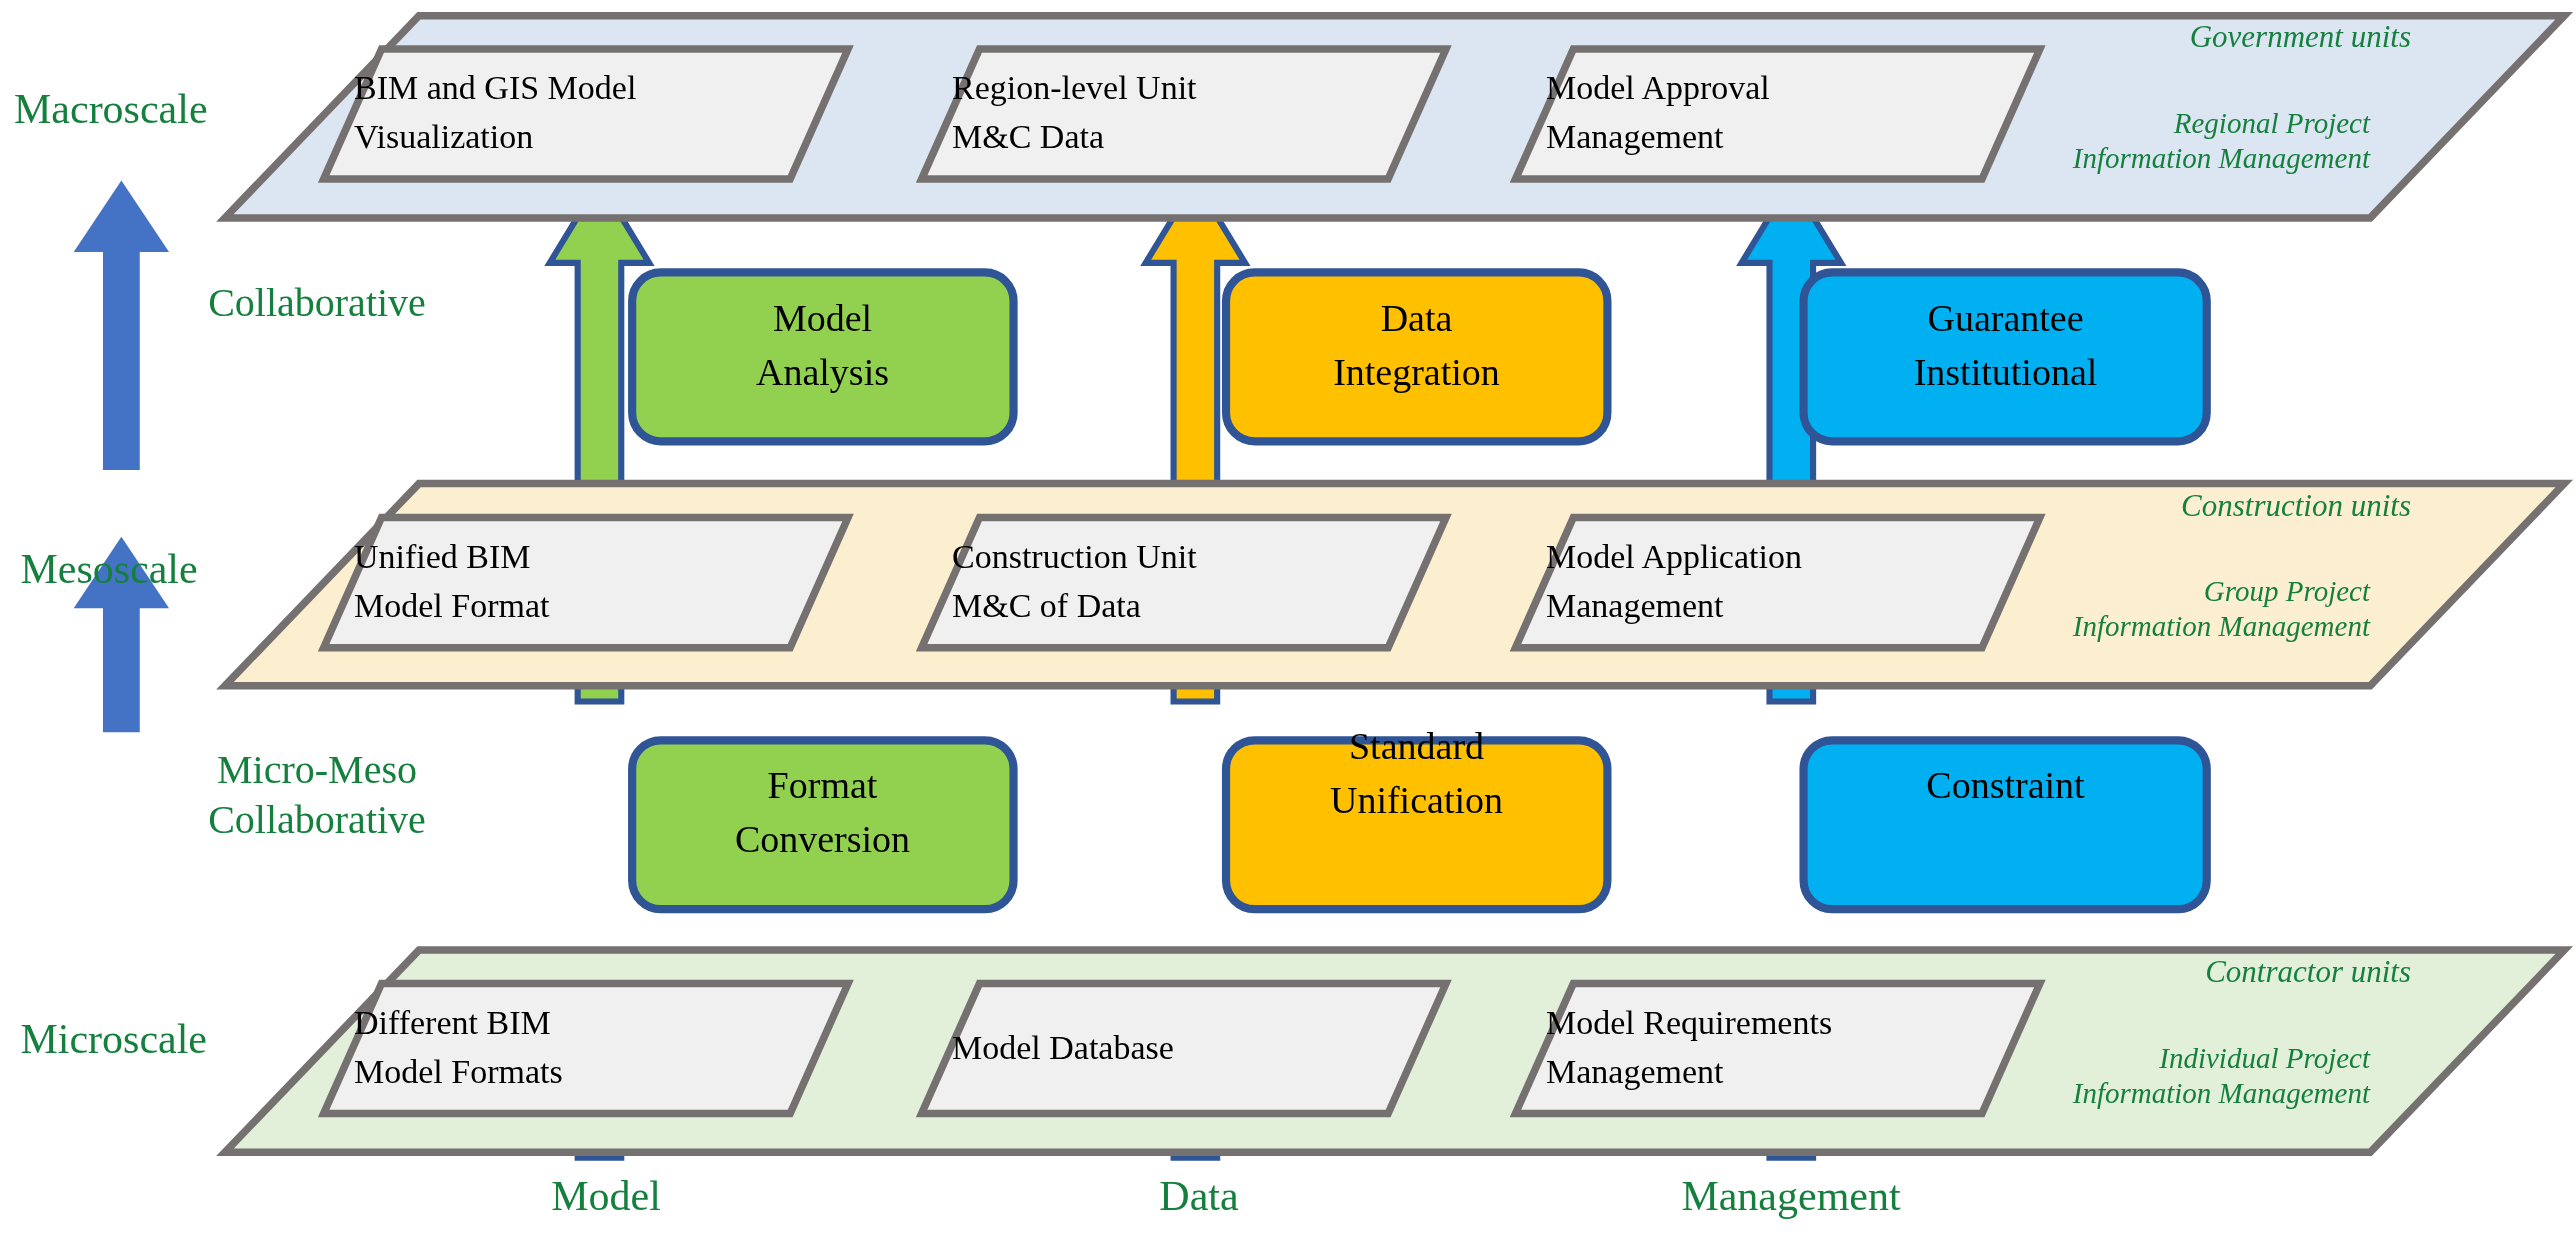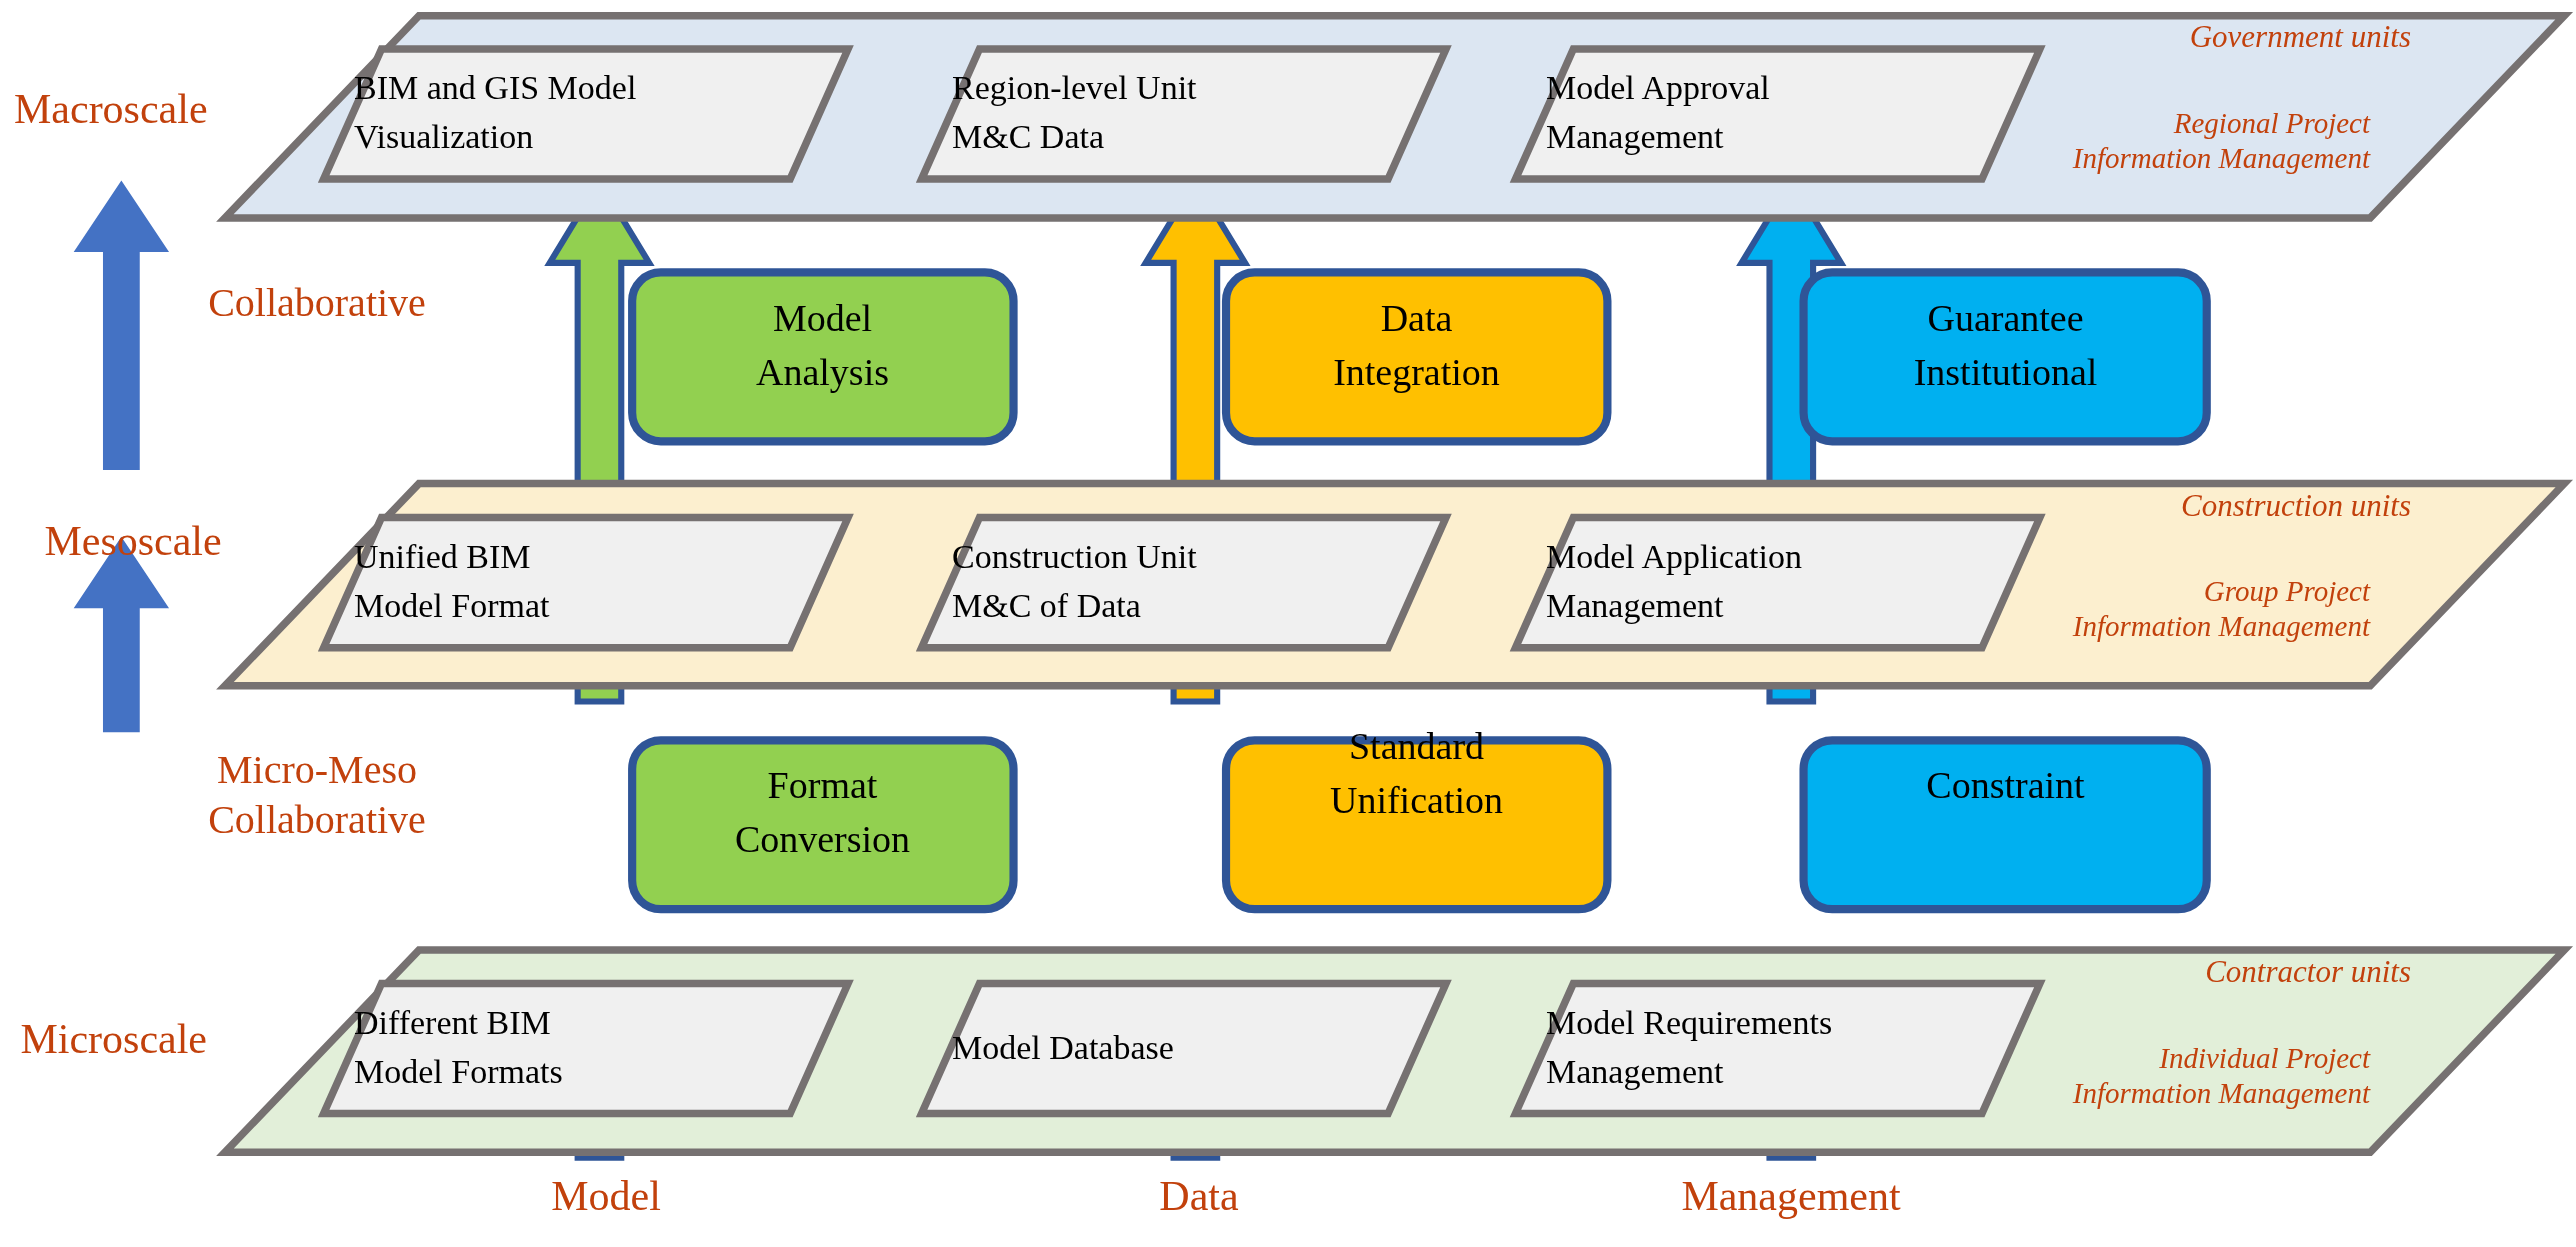--- a/index.html
+++ b/index.html
@@ -1,19 +1,19 @@
 <!DOCTYPE html>
 <html style="font-size:11px"><head>
 <meta charset="utf-8">
 <style>
   html,body{margin:0;padding:0;background:#ffffff;}
   body{width:2576px;height:1247px;overflow:hidden;font-family:"Liberation Serif",serif;}
   #stage{position:relative;width:2576px;height:1247px;background:#fff;}
   svg#canvas{position:absolute;left:0;top:0;width:2576px;height:1247px;}
-  .lbl{position:absolute;color:#c2410c;font-family:"Liberation Serif",serif;white-space:nowrap;}
+  .lbl{position:absolute;color:#15803d;font-family:"Liberation Serif",serif;white-space:nowrap;}
   .scale-label{font-size:42px;}
   .collab-label{font-size:40px;text-align:center;line-height:1.25;white-space:normal;}
   .unit-label{font-size:31px;font-style:italic;text-align:right;white-space:nowrap;}
   .unit-sub{font-size:29px;font-style:italic;text-align:right;white-space:nowrap;line-height:1.22;}
   .card-text{position:absolute;font-size:34px;line-height:1.45;color:#000;
              font-family:"Liberation Serif",serif;}
   .chip-text{position:absolute;text-align:center;font-size:38px;line-height:1.42;color:#000;
              font-family:"Liberation Serif",serif;}
   .col-label{font-size:42px;text-align:center;}
 </style>
@@ -92,21 +92,21 @@
     </g>
     <g>
       <rect x="1800" y="1087" width="560" height="248" rx="42" ry="42" fill="#ffc000" stroke="#2f5597" stroke-width="12"></rect>
     </g>
     <g>
       <rect x="2648" y="1087" width="592" height="248" rx="42" ry="42" fill="#00b0f0" stroke="#2f5597" stroke-width="12"></rect>
     </g>
   </svg>
 
   <div class="lbl scale-label" style="left:14px;top:85px;">Macroscale</div>
-  <div class="lbl scale-label" style="left:20.4px;top:517px;margin-left:24px;">Mesoscale</div>
+  <div class="lbl scale-label" style="left:20.4px;top:545px;">Mesoscale</div>
   <div class="lbl scale-label" style="left:20.4px;top:1015px;">Microscale</div>
 
   <div class="lbl collab-label" style="left:174px;top:278px;width:286px;">
     <div>Collaborative</div>
   </div>
   <div class="lbl collab-label" style="left:174px;top:745px;width:286px;">
     <div>Micro-Meso</div>
     <div>Collaborative</div>
   </div>
 

